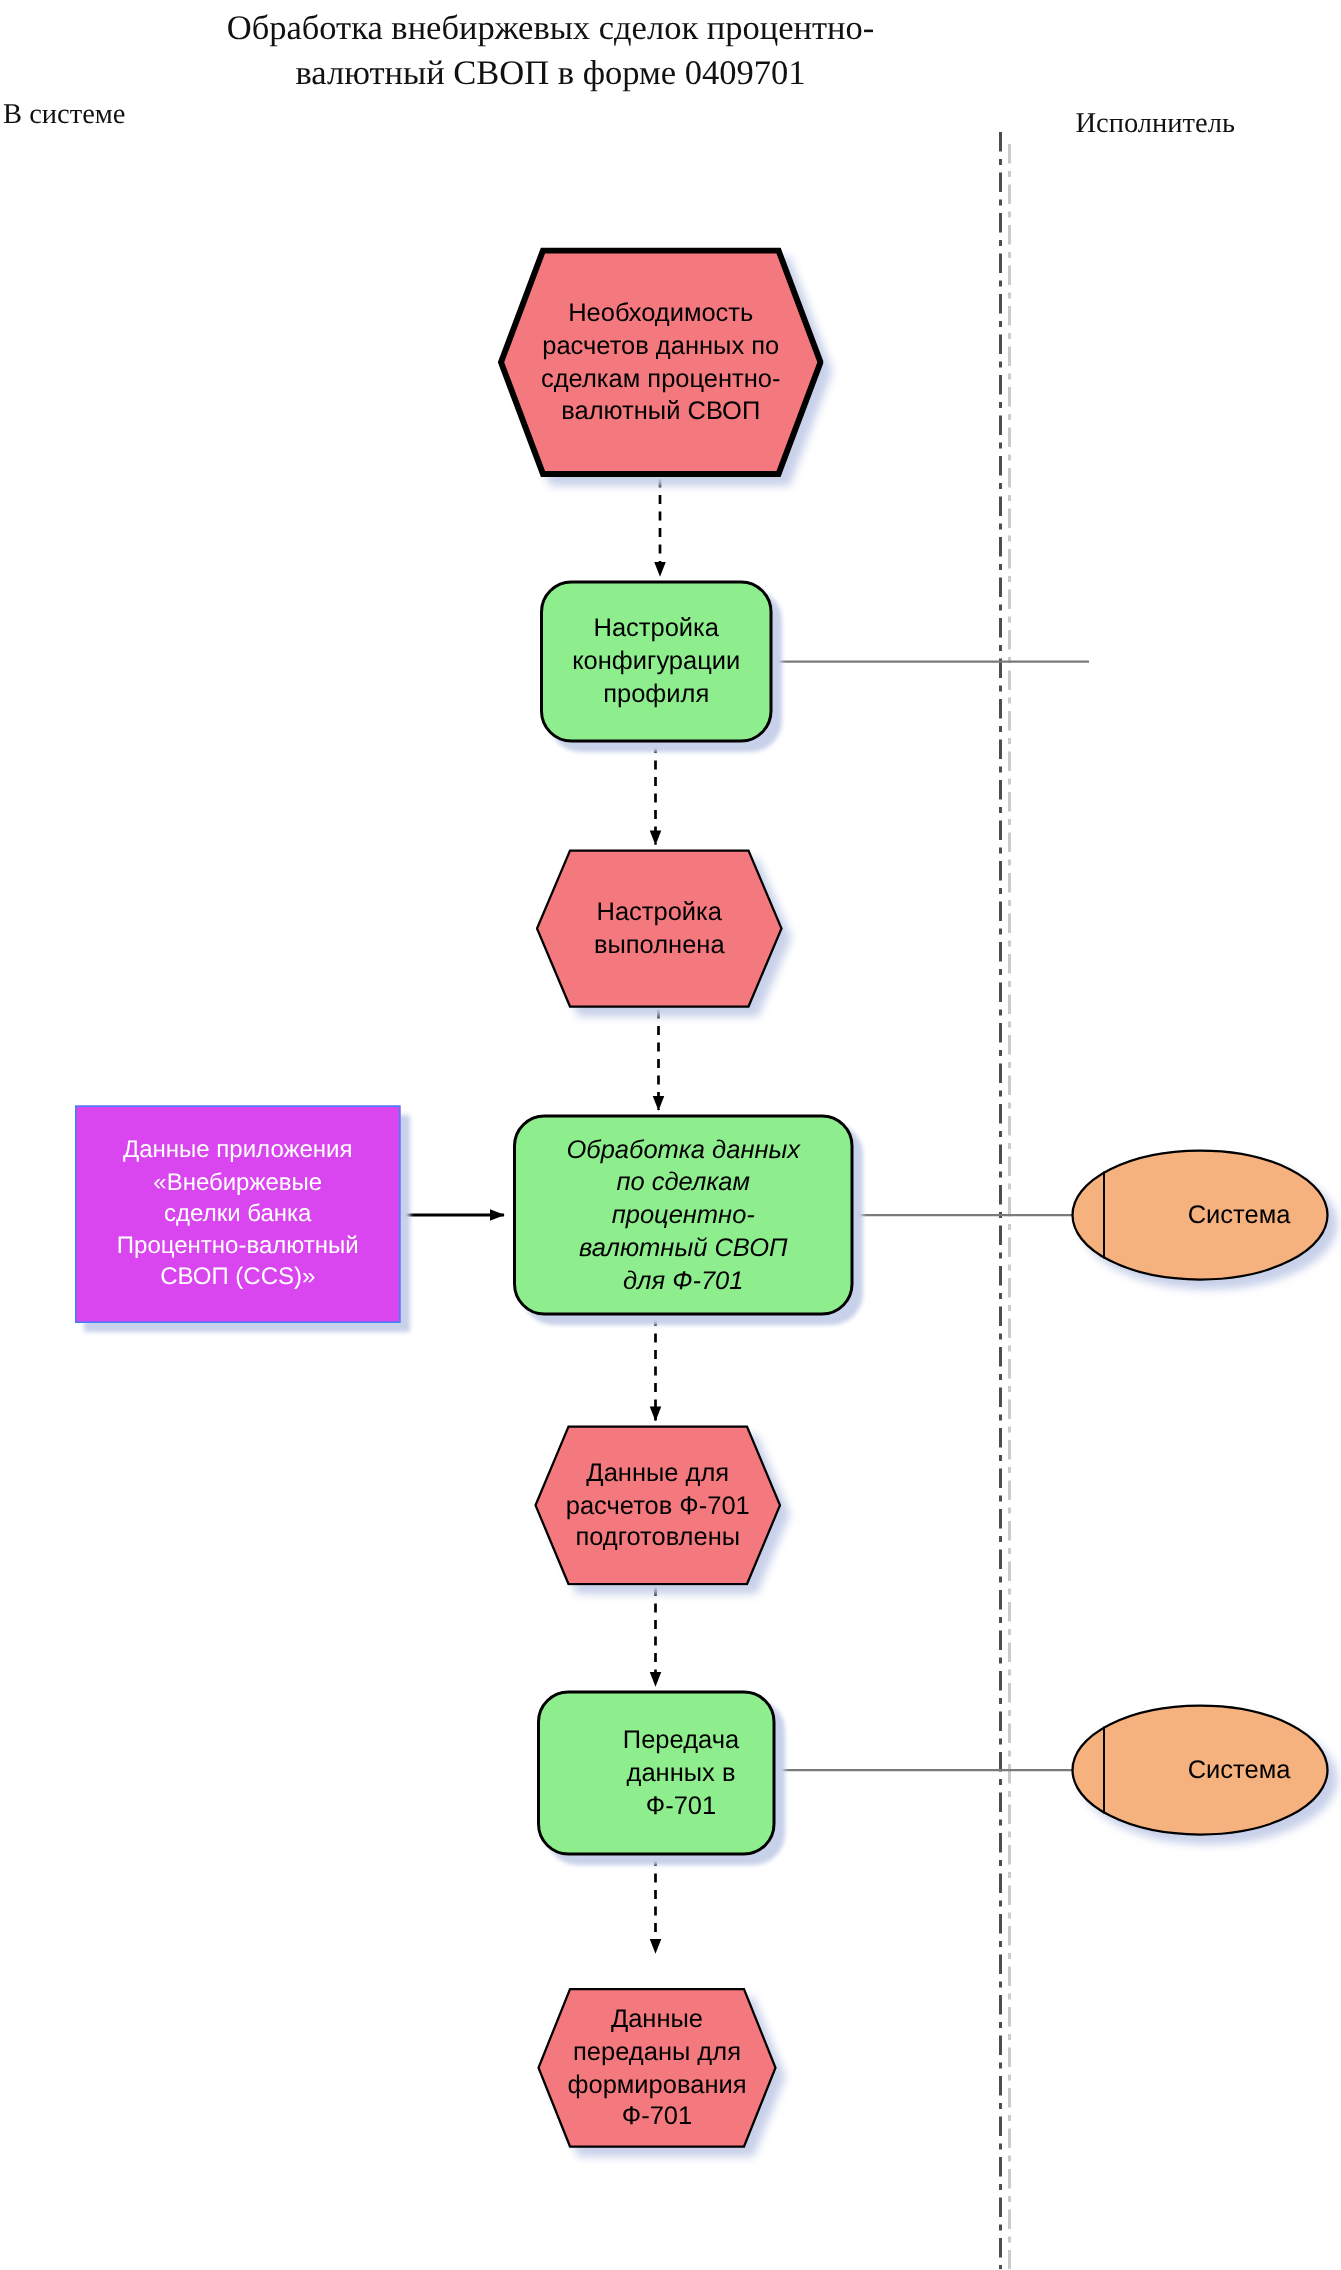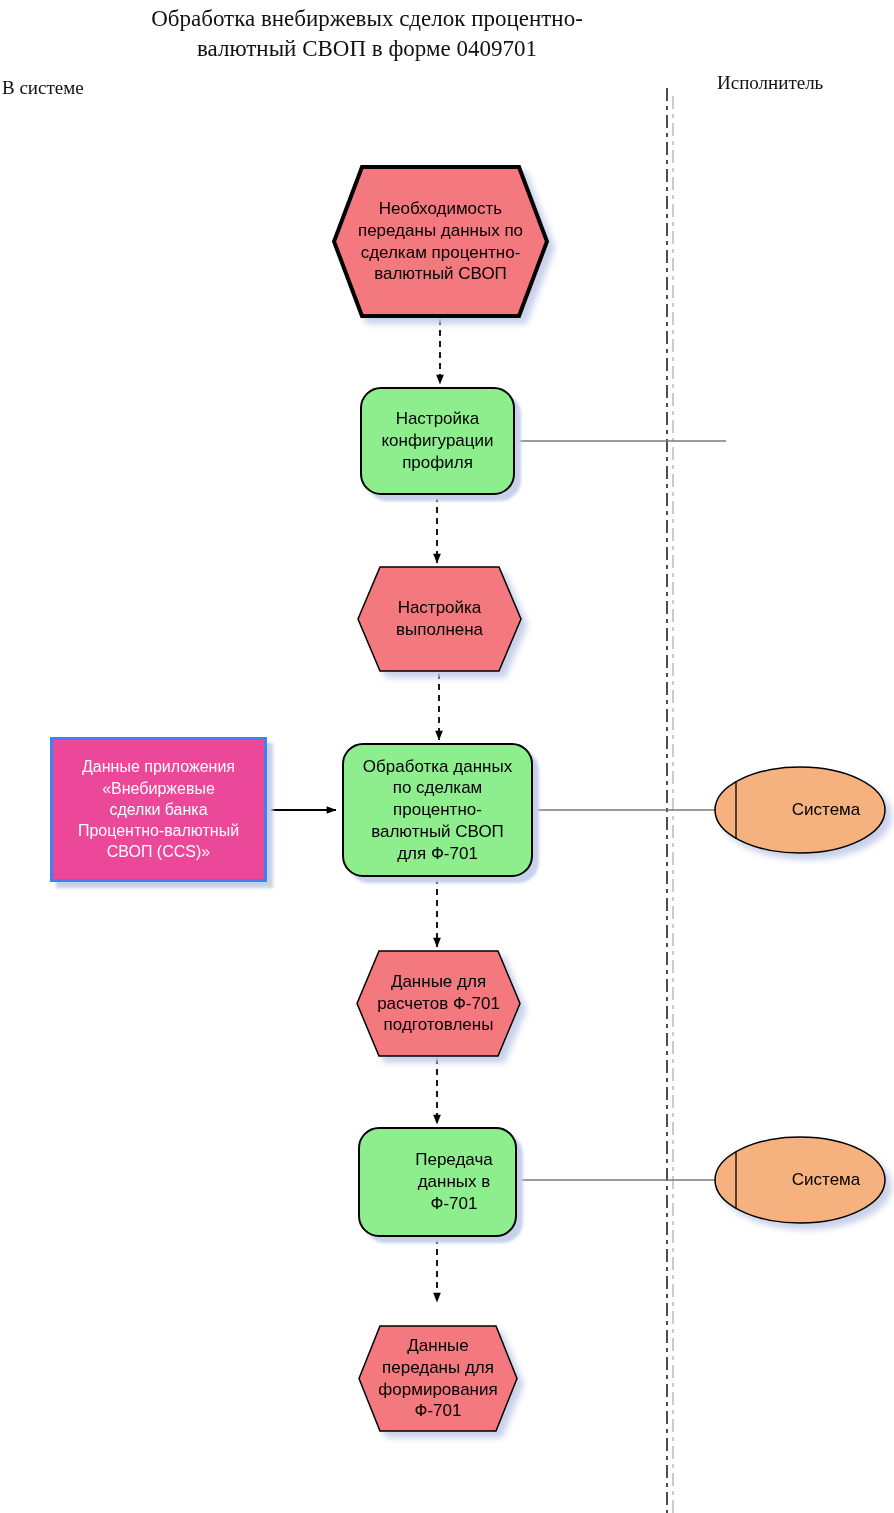--- a/index.html
+++ b/index.html
@@ -16,21 +16,21 @@
     text-align:center;
     font-family:"Liberation Serif", serif;
     font-size:23px;line-height:1.32;color:#111;
     white-space:pre-line;
   }
   .lane-label{
     position:absolute;
     font-family:"Liberation Serif", serif;
     font-size:19px;color:#111;
   }
-  .lane-left{left:2px;top:66px;margin-top:11px;}
+  .lane-left{left:2px;top:66px;}
   .lane-right{left:717px;top:72px;}
   .node{position:absolute;}
   .node .shape{position:absolute;left:0;top:0;filter:drop-shadow(6px 6px 3px #c8d1ea);}
   .node-label{
     position:absolute;left:0;top:0;width:100%;height:100%;
     display:flex;align-items:center;justify-content:center;
     text-align:center;font-size:17px;line-height:1.28;color:#000;
     white-space:pre-line;
   }
   .box{
@@ -38,21 +38,21 @@
     display:flex;align-items:center;justify-content:center;
     text-align:center;
     box-shadow:6px 6px 3px #c8d1ea;
     box-sizing:border-box;
   }
   .func{
     background:#8EEE8E;border:2px solid #000;border-radius:21px;
   }
   .func .node-label{position:static;width:auto;height:auto;}
   .data-box{
-    background:#ec4899;border:3px solid #3b82f6;
+    background:#d946ef;border:1px solid #3b82f6;
   }
   .data-box .node-label{position:static;width:auto;height:auto;color:#ffffff;font-size:16px;line-height:1.33;}
   .ellipse-label{padding-left:26px;}
 </style>
 </head>
 <body>
 
 <div class="canvas">
 
   <svg class="connectors" width="894" height="1513" viewBox="0 0 894 1513">
@@ -82,21 +82,21 @@
   <div class="diagram-title">Обработка внебиржевых сделок процентно-
 валютный СВОП в форме 0409701</div>
   <div class="lane-label lane-left">В системе</div>
   <div class="lane-label lane-right">Исполнитель</div>
 
   <div class="node" style="left:332px;top:165px;width:217px;height:153px;">
     <svg class="shape" width="217" height="153" viewBox="0 0 217 153">
       <polygon points="30,2 187,2 215,76.5 187,151 30,151 2,76.5" fill="#F4797E" stroke="#000" stroke-width="4"></polygon>
     </svg>
     <div class="node-label">Необходимость
-переданы данных по
+расчетов данных по
 сделкам процентно-
 валютный СВОП</div>
   </div>
 
   <div class="box func" style="left:360px;top:387px;width:155px;height:108px;">
     <div class="node-label">Настройка
 конфигурации
 профиля</div>
   </div>
 
@@ -110,21 +110,21 @@
   </div>
 
   <div class="box data-box" style="left:50px;top:737px;width:217px;height:145px;">
     <div class="node-label">Данные приложения
 «Внебиржевые
 сделки банка
 Процентно-валютный
 СВОП (CCS)»</div>
   </div>
 
-  <div class="box func" style="left:342px;top:743px;width:191px;height:134px;">
+  <div class="box func" style="left:342px;top:743px;width:227px;height:134px;font-style:italic;">
     <div class="node-label">Обработка данных
 по сделкам
 процентно-
 валютный СВОП
 для Ф-701</div>
   </div>
 
   <div class="node" style="left:714px;top:766px;width:172px;height:88px;">
     <svg class="shape" width="172" height="88" viewBox="0 0 172 88">
       <ellipse cx="86" cy="44" rx="85" ry="43" fill="#F5B17E" stroke="#000" stroke-width="1.5"></ellipse>

